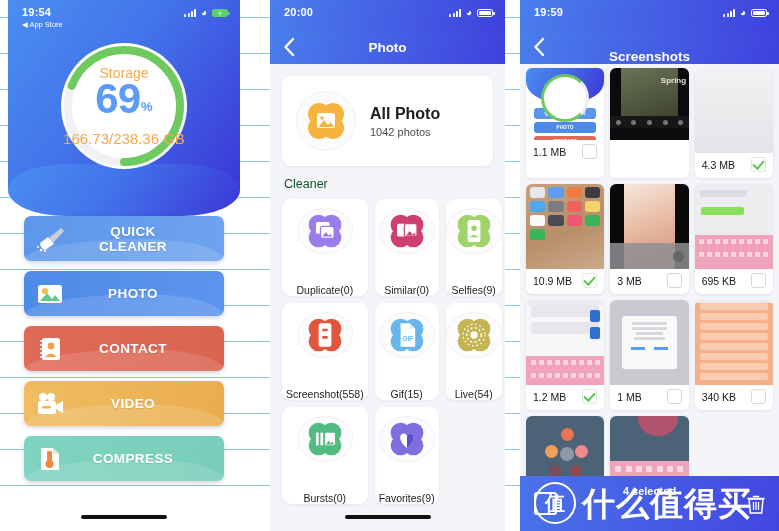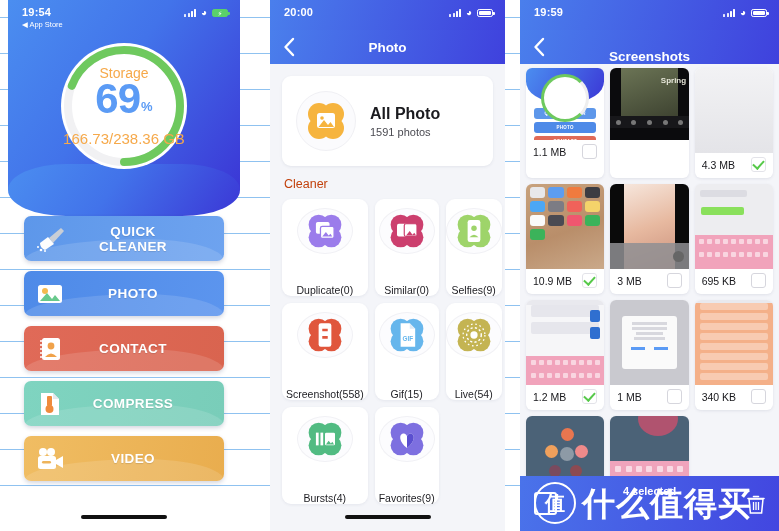--- a/index.html
+++ b/index.html
@@ -111,21 +111,21 @@
   .p2body{padding:12px 12px 0 12px;}
   .allphoto{
     background:#fff;border-radius:9px;height:90px;display:flex;align-items:center;
     padding:0 14px;box-sizing:border-box;box-shadow:0 1px 3px rgba(80,90,120,.10);
   }
   .ap-circle{width:58px;height:58px;border-radius:50%;background:#fbfbfd;
     border:1px solid #f0f0f4;display:flex;align-items:center;justify-content:center;flex:0 0 auto;}
   .ap-txt{margin-left:14px;}
   .ap-title{font-size:16px;font-weight:bold;color:#1b1b1f;}
   .ap-sub{font-size:11px;color:#4b4b52;margin-top:3px;}
-  .sect-title{font-size:12.5px;color:#c2410c;margin:11px 0 8px 2px;}
+  .sect-title{font-size:12.5px;color:#14532d;margin:11px 0 8px 2px;}
   .grid{display:grid;grid-template-columns:repeat(3,1fr);gap:7px;}
   .gcell{background:#fff;border-radius:9px;height:97px;
     display:flex;flex-direction:column;align-items:center;justify-content:flex-start;
     padding-top:9px;box-sizing:border-box;box-shadow:0 1px 3px rgba(80,90,120,.09);gap:24px;}
   .gcell.empty{background:transparent;box-shadow:none;}
   .g-circle{width:54px;height:54px;border-radius:50%;background:#fcfcfe;
     border:1px solid #f1f1f5;display:flex;align-items:center;justify-content:center;}
   .g-lbl{font-size:10.5px;color:#1d1d22;margin-top:6px;text-align:center;
     line-height:1.15;padding:0 4px;}
 
@@ -279,45 +279,45 @@
             <circle cx="14" cy="10" r="3.4" fill="#f0a24a"></circle>
             <path d="M8 21 Q14 14 20 21 Z" fill="#f0a24a"></path>
             <g stroke="#fff" stroke-width="1.6">
               <path d="M3 5h4M3 9h4M3 13h4M3 17h4M3 21h4"></path>
             </g>
           </svg>
         </div>
         <div class="mtxt">CONTACT</div>
       </div>
 
-      <div class="mbtn b-compress">
-        <div class="wave"></div>
-        <div class="mico">
-          <svg width="24" height="26" viewBox="0 0 24 26">
-            <path d="M3 2h12l6 6v16H3z" fill="#fff"></path>
-            <path d="M15 2l6 6h-6z" fill="#e4e8ec"></path>
-            <rect x="9" y="5" width="5" height="10" rx="1" fill="#ef8b3c"></rect>
-            <circle cx="11.5" cy="18" r="4" fill="#ef8b3c"></circle>
-          </svg>
-        </div>
-        <div class="mtxt">COMPRESS</div>
-      </div>
-
       <div class="mbtn b-video">
         <div class="wave"></div>
         <div class="mico">
           <svg width="30" height="24" viewBox="0 0 30 24">
             <circle cx="8" cy="5" r="4" fill="#fff"></circle>
               <circle cx="16" cy="5" r="4" fill="#fff"></circle>
             <rect x="3" y="9" width="18" height="13" rx="2.5" fill="#fff"></rect>
             <rect x="7" y="14" width="9" height="2.6" rx="1.3" fill="#eeb45b"></rect>
             <path d="M21 13 L28 9 L28 21 L21 17 Z" fill="#fff"></path>
           </svg>
         </div>
         <div class="mtxt">VIDEO</div>
+      </div>
+
+      <div class="mbtn b-compress">
+        <div class="wave"></div>
+        <div class="mico">
+          <svg width="24" height="26" viewBox="0 0 24 26">
+            <path d="M3 2h12l6 6v16H3z" fill="#fff"></path>
+            <path d="M15 2l6 6h-6z" fill="#e4e8ec"></path>
+            <rect x="9" y="5" width="5" height="10" rx="1" fill="#ef8b3c"></rect>
+            <circle cx="11.5" cy="18" r="4" fill="#ef8b3c"></circle>
+          </svg>
+        </div>
+        <div class="mtxt">COMPRESS</div>
       </div>
     </div>
 
     <div class="homebar"></div>
   </div>
 
   <div class="phone p2">
     <div class="topstrip">
       <div class="statusbar">
         <div class="st-left">
@@ -354,21 +354,21 @@
               <circle cx="15" cy="29" r="11"></circle>
                 <circle cx="29" cy="29" r="11"></circle>
             </g>
             <rect x="13" y="14" width="18" height="15" rx="2.5" fill="#fff"></rect>
             <circle cx="18" cy="19" r="1.8" fill="#f6b43e"></circle>
             <path d="M14.5 28 L20 21 L24 26 L26.5 23 L30 28 Z" fill="#f6b43e"></path>
           </svg>
         </div>
         <div class="ap-txt">
           <div class="ap-title">All Photo</div>
-          <div class="ap-sub">1591 photos</div>
+          <div class="ap-sub">1042 photos</div>
         </div>
       </div>
 
       <div class="sect-title">Cleaner</div>
 
       <div class="grid">
 
         <div class="gcell">
           <div class="g-circle">
             <svg width="40" height="40" viewBox="0 0 44 44">
@@ -478,21 +478,21 @@
                   <circle cx="29" cy="15" r="11"></circle>
                   <circle cx="15" cy="29" r="11"></circle>
                   <circle cx="29" cy="29" r="11"></circle>
                 </g>
               <rect x="12" y="15" width="3" height="14" fill="#fff"></rect>
               <rect x="17" y="15" width="3" height="14" fill="#fff"></rect>
               <rect x="22" y="15" width="11" height="14" rx="1.5" fill="#fff"></rect>
               <path d="M23 28 L26 24 L28.5 27 L30 25 L32 28 Z" fill="#51bb82"></path>
             </svg>
           </div>
-          <div class="g-lbl">Bursts(4)</div>
+          <div class="g-lbl">Bursts(0)</div>
         </div>
 
         <div class="gcell">
           <div class="g-circle">
             <svg width="40" height="40" viewBox="0 0 44 44">
               <g fill="#7d6fe0">
                   <circle cx="15" cy="15" r="11"></circle>
                   <circle cx="29" cy="15" r="11"></circle>
                   <circle cx="15" cy="29" r="11"></circle>
                   <circle cx="29" cy="29" r="11"></circle>

